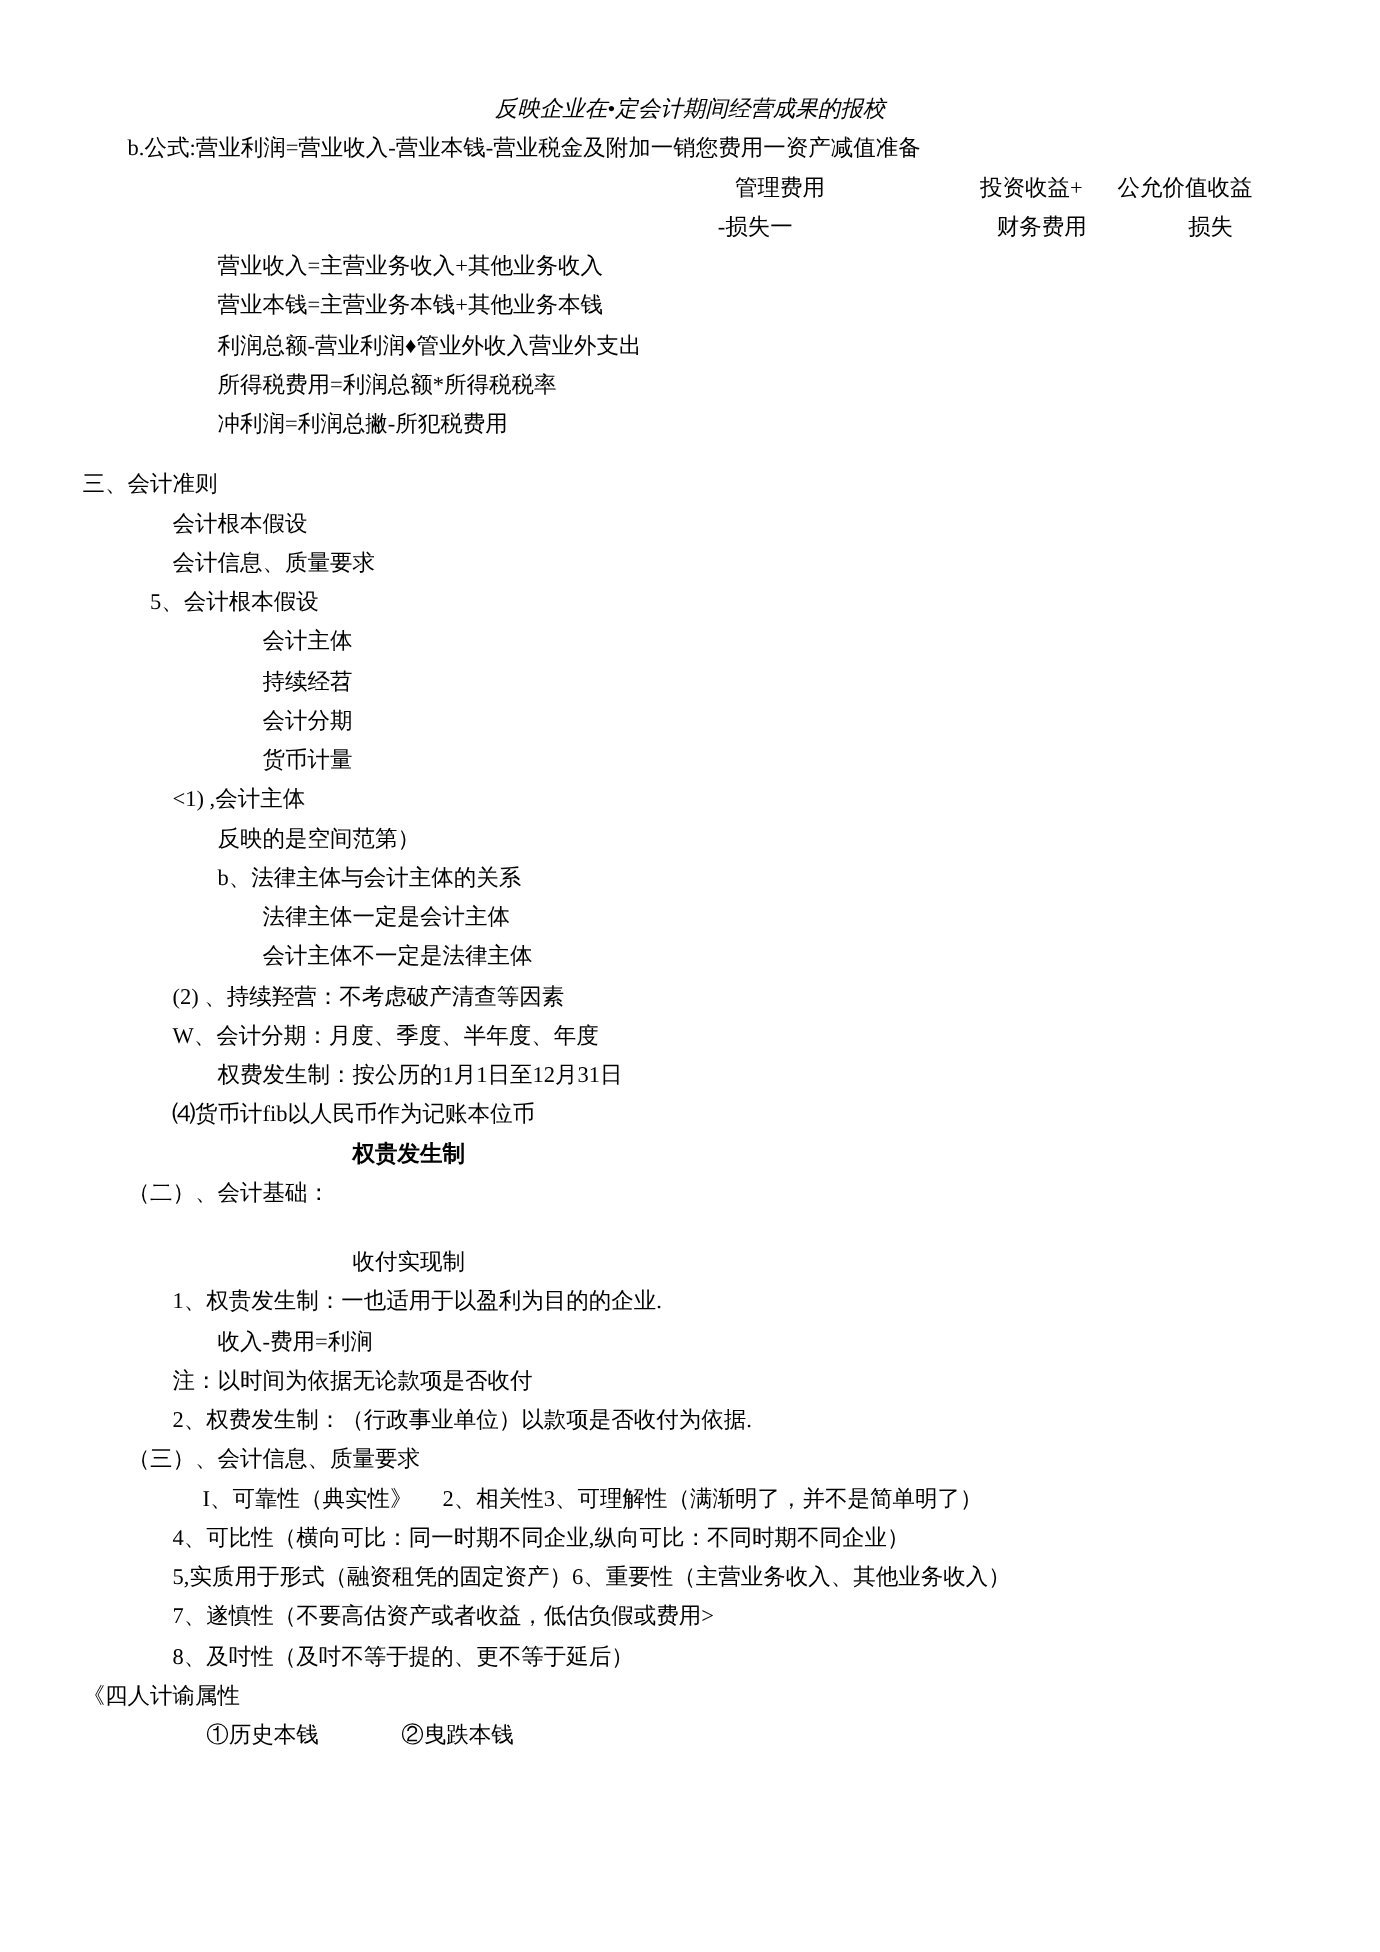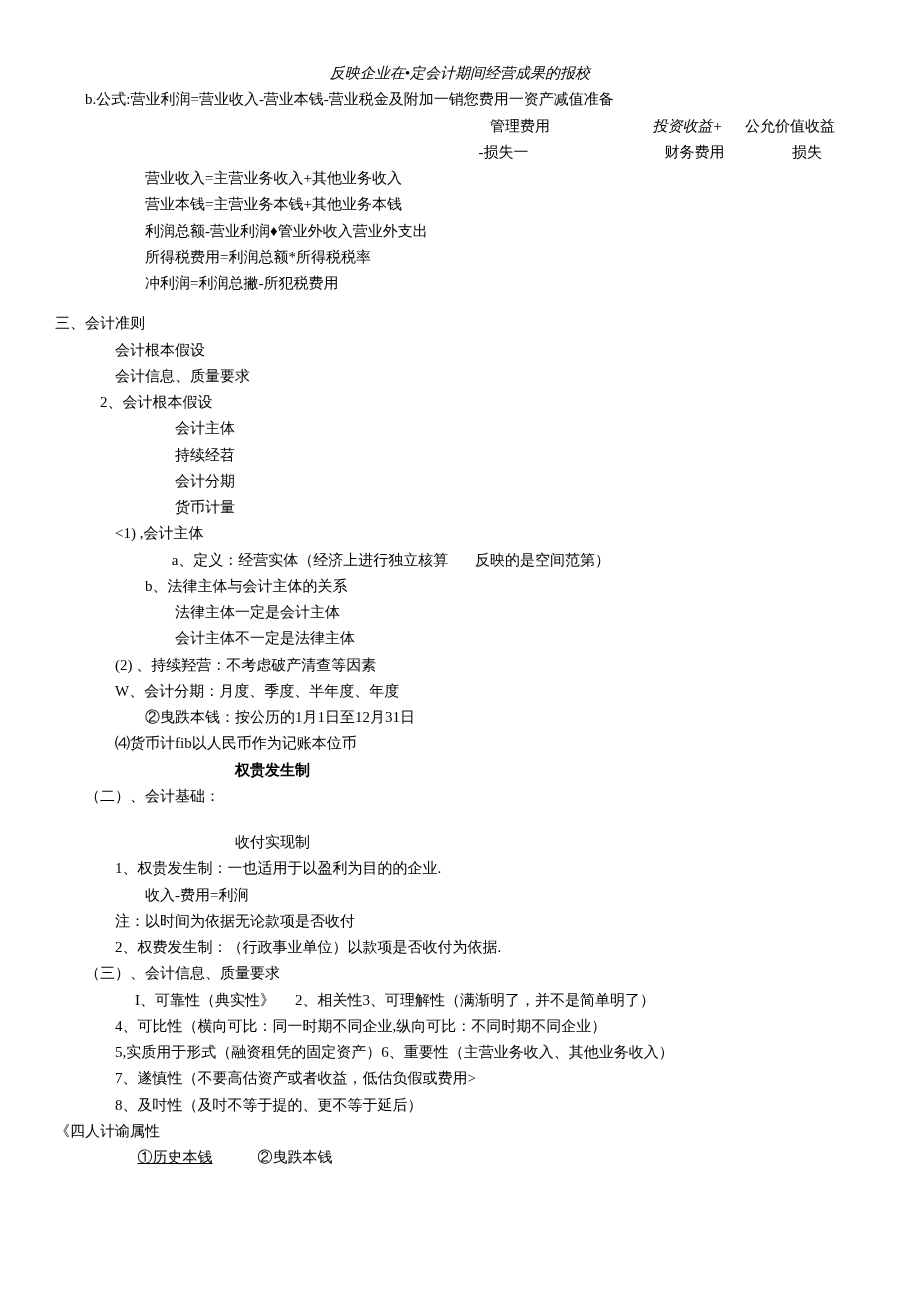--- a/index.html
+++ b/index.html
@@ -32,59 +32,58 @@
 </style>
 </head>
 <body>
 
 <div class="center"><span class="it">反映企业在•定会计期间经营成果的报校</span></div>
 <div class="ind1"><span>b.公式:营业利润=营业收入-营业本钱-营业税金及附加一销您费用一资产减值准备</span></div>
 
 <div class="row">
   <div style="width:355px;"></div>
   <div style="width:220px;">管理费用</div>
-  <div style="width:115px;font-style:italic;">投资收益+</div>
+  <div style="width:115px;">投资收益+</div>
   <div>公允价值收益</div>
 </div>
 <div class="row">
   <div style="width:355px;"></div>
   <div style="width:187px;">-损失一</div>
   <div style="width:195px;">财务费用</div>
   <div>损失</div>
 </div>
 
 <div class="ind3"><span>营业收入=主营业务收入+其他业务收入</span></div>
 <div class="ind3"><span>营业本钱=主营业务本钱+其他业务本钱</span></div>
 <div class="ind3"><span>利润总额-营业利润♦管业外收入营业外支出</span></div>
 <div class="ind3"><span>所得税费用=利润总额*所得税税率</span></div>
 <div class="ind3"><span>冲利润=利润总撇-所犯税费用</span></div>
 
 <div style="height:14px;"></div>
 
 <div><span>三、会计准则</span></div>
 <div class="ind2"><span>会计根本假设</span></div>
 <div class="ind2"><span>会计信息、质量要求</span></div>
-<div class="ind1" style="padding-left:45px;"><span>2、会计根本假设</span></div>
+<div class="ind1" style="padding-left:45px;"><span>5、会计根本假设</span></div>
 <div class="ind4"><span>会计主体</span></div>
 <div class="ind4"><span>持续经苕</span></div>
 <div class="ind4"><span>会计分期</span></div>
 <div class="ind4"><span>货币计量</span></div>
 <div class="ind2"><span>&lt;1) ,会计主体</span></div>
 
 <div class="row ind3">
-  <div style="width:330px;">a、定义：经营实体（经济上进行独立核算</div>
   <div>反映的是空间范第）</div>
 </div>
 
 <div class="ind3"><span>b、法律主体与会计主体的关系</span></div>
 <div class="ind4"><span>法律主体一定是会计主体</span></div>
 <div class="ind4"><span>会计主体不一定是法律主体</span></div>
 <div class="ind2"><span>(2) 、持续羟营：不考虑破产清查等因素</span></div>
 <div class="ind2"><span>W、会计分期：月度、季度、半年度、年度</span></div>
-<div class="ind3"><span>②曳跌本钱：按公历的1月1日至12月31日</span></div>
+<div class="ind3"><span>权费发生制：按公历的1月1日至12月31日</span></div>
 <div class="ind2"><span>⑷货币计fib以人民币作为记账本位币</span></div>
 <div style="padding-left:180px;font-weight:bold;"><span>权贵发生制</span></div>
 <div class="ind1"><span>（二）、会计基础：</span></div>
 <div style="padding-left:180px;margin-top:20px;"><span>收付实现制</span></div>
 <div class="ind2"><span>1、权贵发生制：一也适用于以盈利为目的的企业.</span></div>
 <div class="ind3"><span>收入-费用=利涧</span></div>
 <div class="ind2"><span>注：以时间为依据无论款项是否收付</span></div>
 <div class="ind2"><span>2、权费发生制：（行政事业单位）以款项是否收付为依据.</span></div>
 <div class="ind1"><span>（三）、会计信息、质量要求</span></div>
 
@@ -93,15 +92,15 @@
   <div>2、相关性3、可理解性（满渐明了，并不是简单明了）</div>
 </div>
 
 <div class="ind2"><span>4、可比性（横向可比：同一时期不同企业,纵向可比：不同时期不同企业）</span></div>
 <div class="ind2"><span>5,实质用于形式（融资租凭的固定资产）6、重要性（主营业务收入、其他业务收入）</span></div>
 <div class="ind2"><span>7、遂慎性（不要高估资产或者收益，低估负假或费用&gt;</span></div>
 <div class="ind2"><span>8、及吋性（及吋不等于提的、更不等于延后）</span></div>
 <div><span>《四人计谕属性</span></div>
 
 <div class="row ind2">
-  <div style="width:120px;text-decoration:underline;">①历史本钱</div>
-  <div style="width:120px;">②曳跌本钱</div>
+  <div style="width:120px;">①历史本钱</div>
+  <div style="width:120px;margin-left:10px;">②曳跌本钱</div>
 </div>
 
 </body></html>

